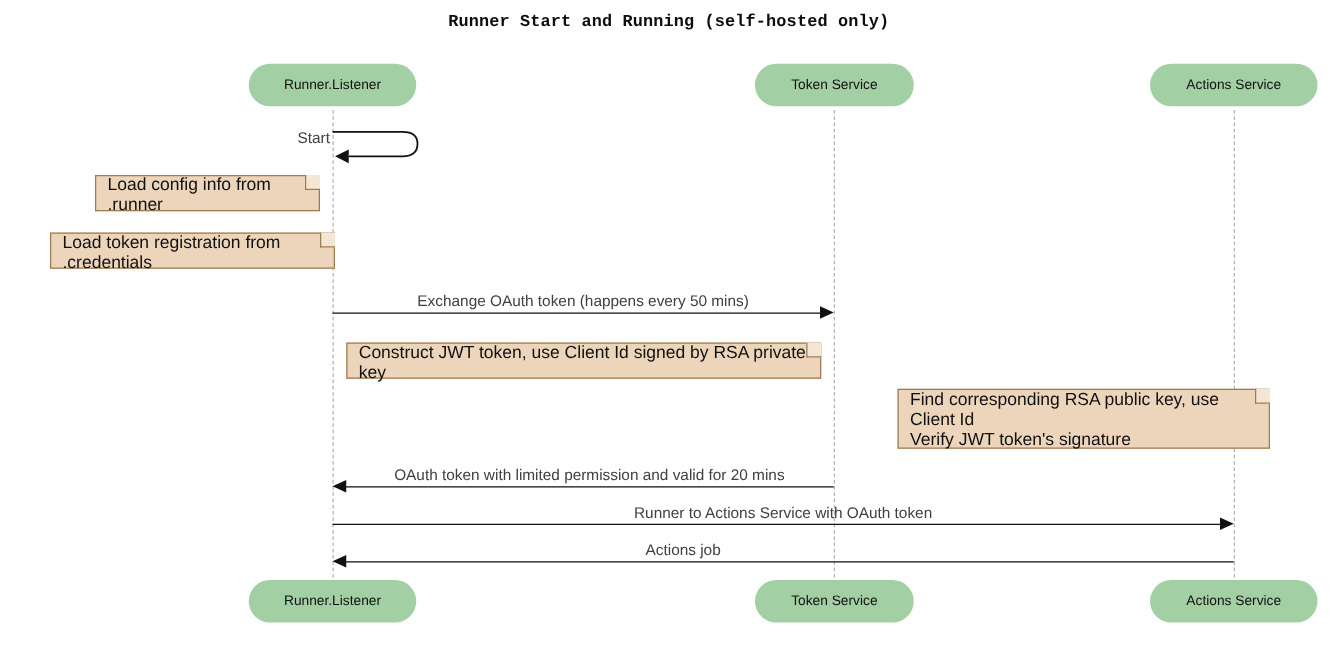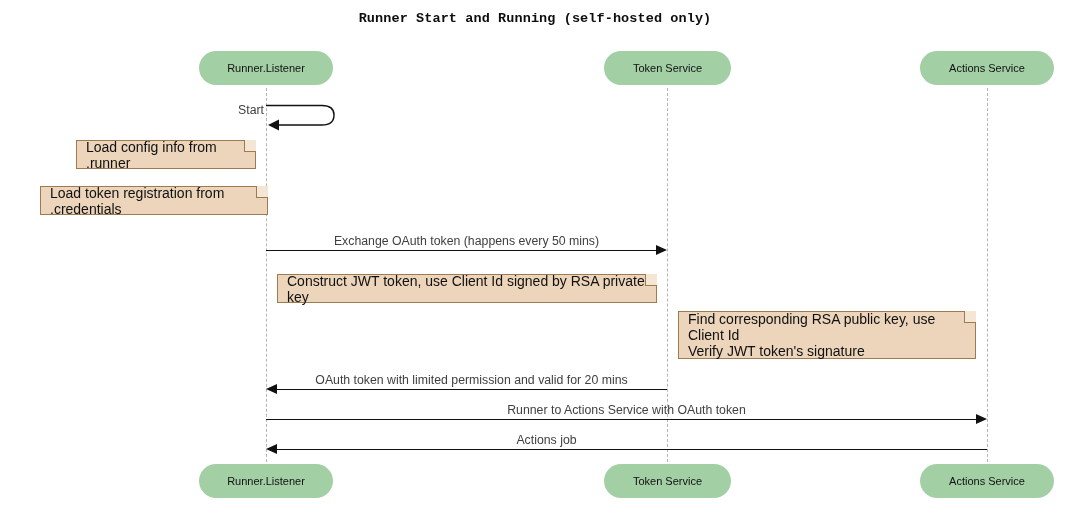--- a/index.html
+++ b/index.html
@@ -153,21 +153,21 @@
 
 <div class="msg-label" style="left:266px; top:234px; width:401px;">Exchange OAuth token (happens every 50 mins)</div>
 <div class="msg" style="left:266px; top:250px; width:391px;"></div>
 <div class="arrowhead right" style="left:656px; top:245px;"></div>
 
 <div class="note" style="left:277px; top:264px; width:380px; height:29px;margin-top:10px;">
   <span class="note-text">Construct JWT token, use Client Id signed by RSA private key</span>
   <span class="dogear"></span>
 </div>
 
-<div class="note" style="left:678px; top:311px; width:298px; height:48px;">
+<div class="note" style="left:718px; top:311px; width:298px; height:48px;">
   <span class="note-text">Find corresponding RSA public key, use Client Id
 Verify JWT token's signature</span>
   <span class="dogear"></span>
 </div>
 
 <div class="msg-label" style="left:276px; top:373px; width:391px;">OAuth token with limited permission and valid for 20 mins</div>
 <div class="msg" style="left:276px; top:389px; width:391px;"></div>
 <div class="arrowhead left" style="left:266px; top:384px;"></div>
 
 <div class="msg-label" style="left:266px; top:403px; width:721px;">Runner to Actions Service with OAuth token</div>

